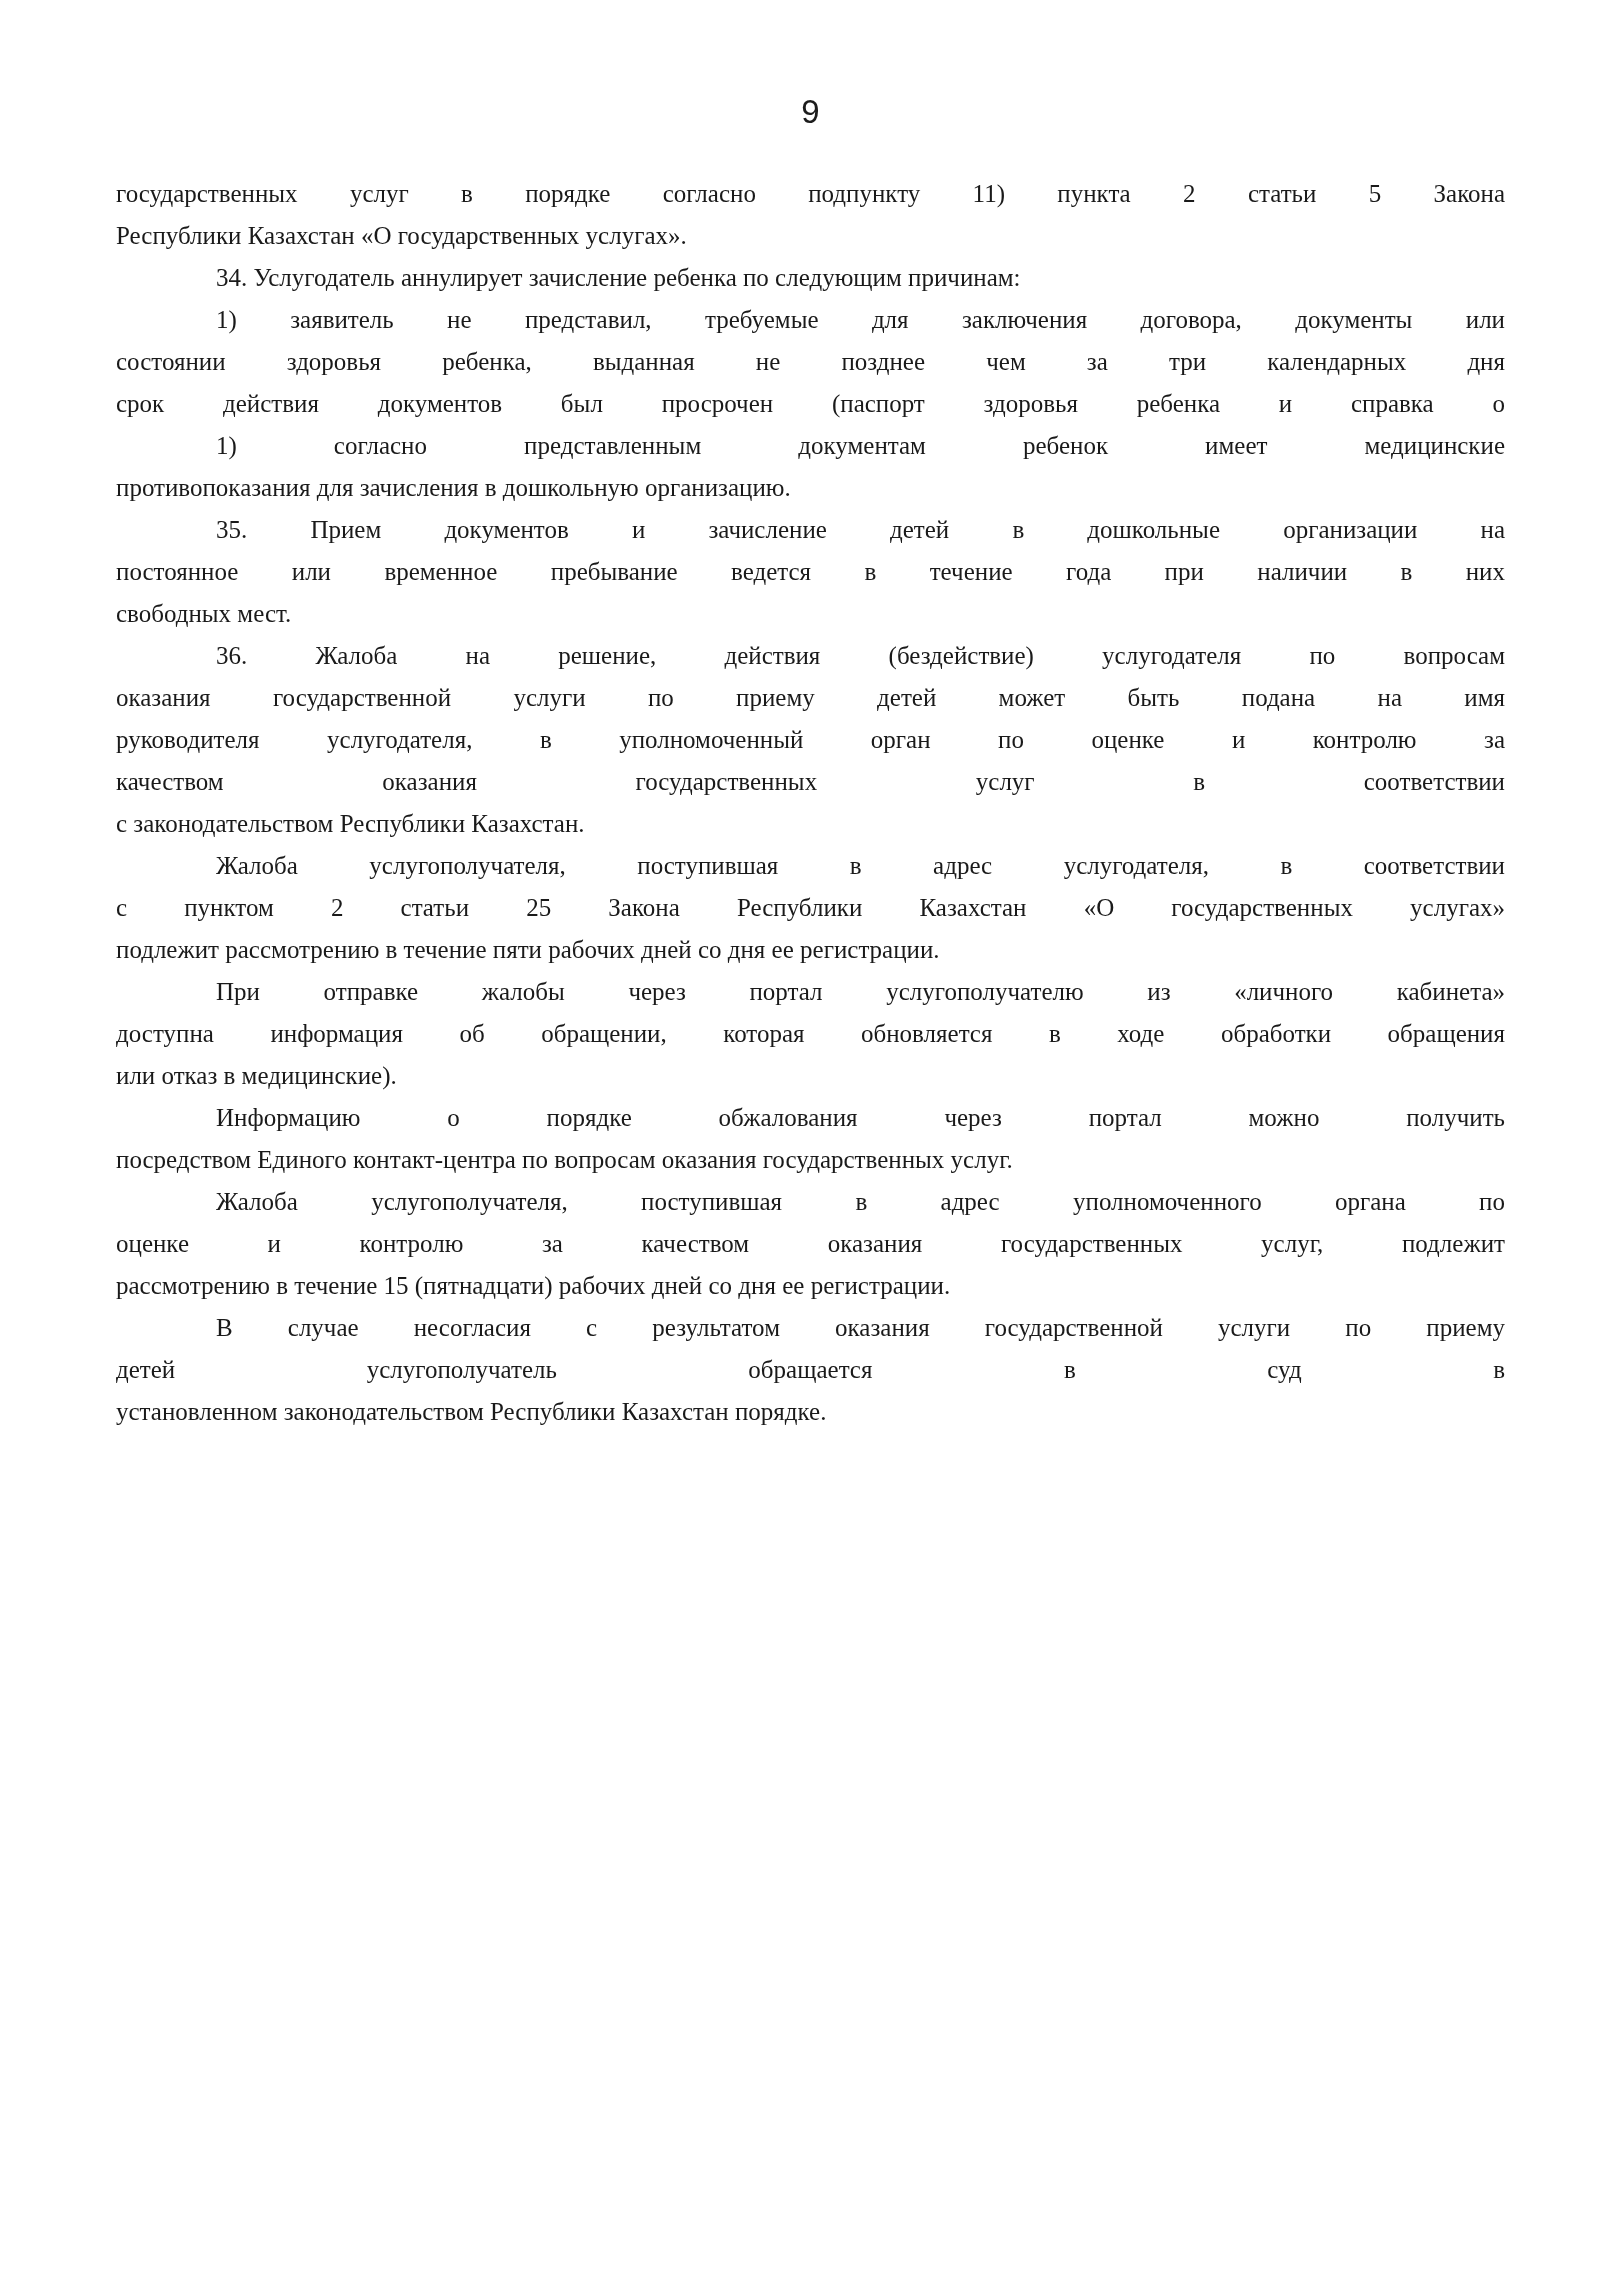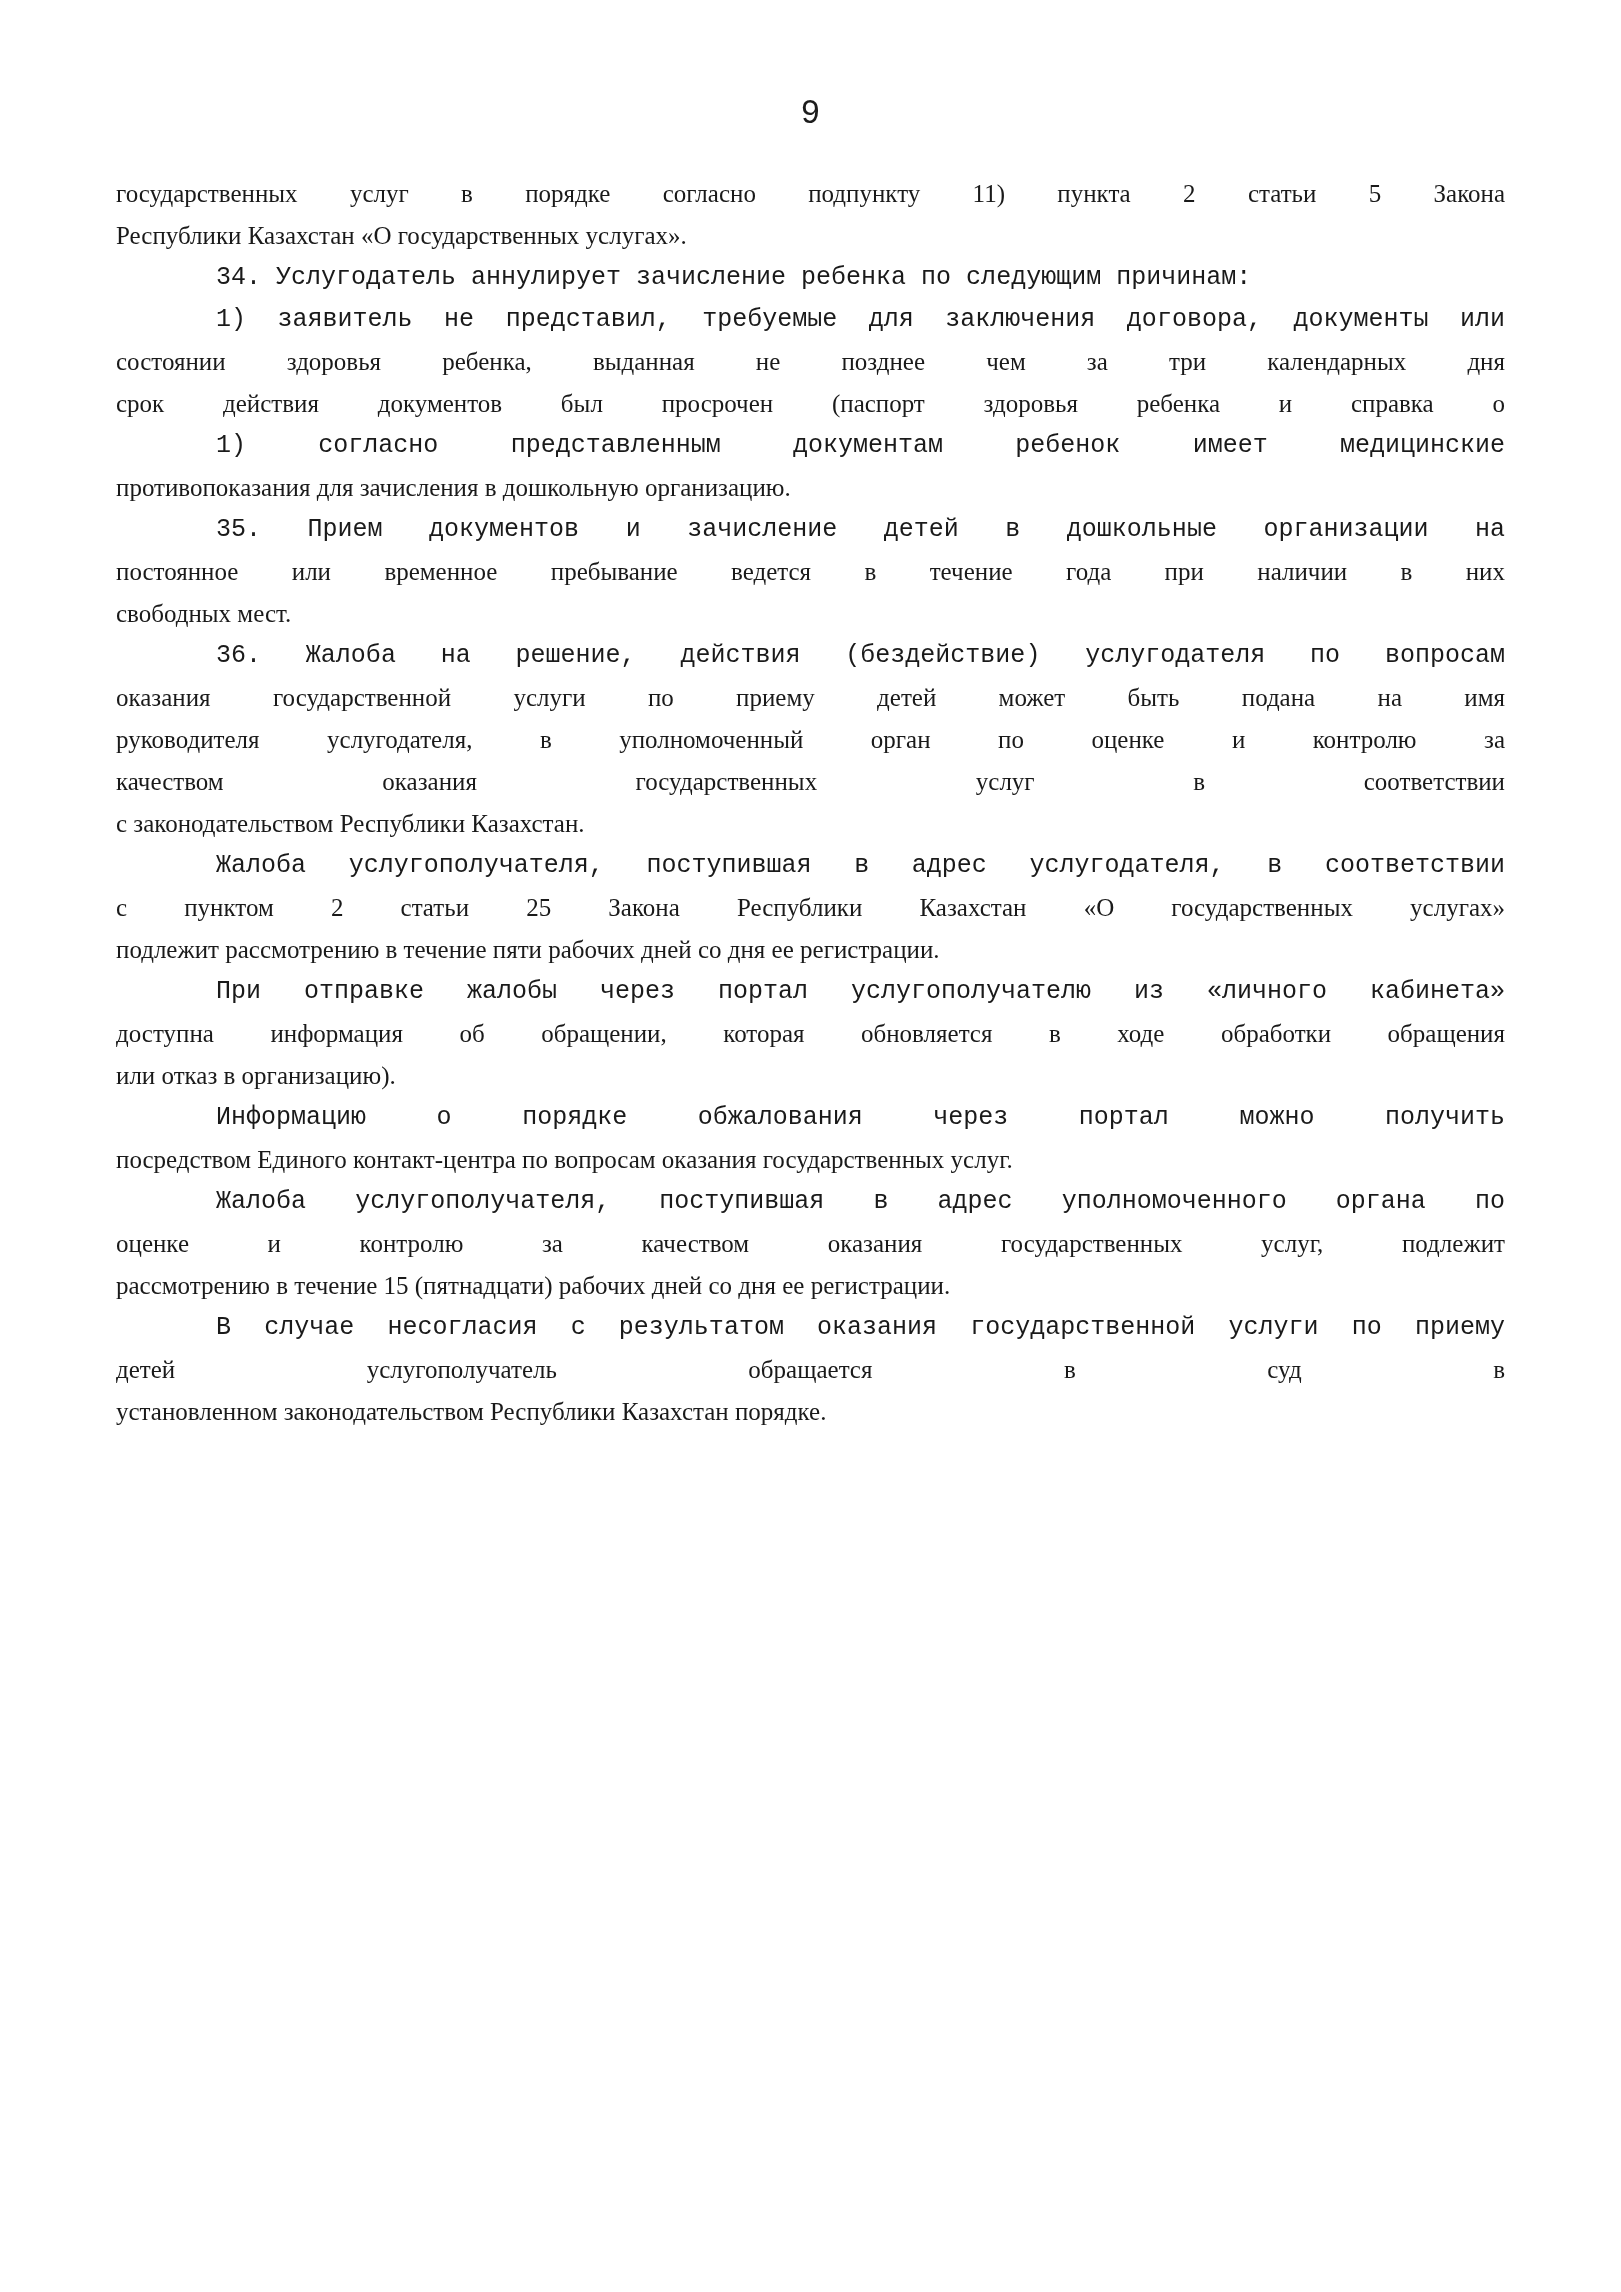--- a/index.html
+++ b/index.html
@@ -50,21 +50,20 @@
     text-justify: inter-word;
   }
   .line.fill {
     text-align-last: justify;
   }
   .line.last {
     text-align-last: left;
   }
   .line.indent {
     padding-left: 100px;
-    font-family: Liberation Mono, monospace;
   }
   
 </style>
 </head>
 <body>
 
 <div class="page">
   <div class="page-number">9</div>
   <div class="doc-body">
       <div class="paragraph">
@@ -96,21 +95,21 @@
         <div class="line last">с законодательством Республики Казахстан.</div>
       </div>
       <div class="paragraph">
         <div class="line fill indent">Жалоба услугополучателя, поступившая в адрес услугодателя, в соответствии</div>
         <div class="line fill">с пунктом 2 статьи 25 Закона Республики Казахстан «О государственных услугах»</div>
         <div class="line last">подлежит рассмотрению в течение пяти рабочих дней со дня ее регистрации.</div>
       </div>
       <div class="paragraph">
         <div class="line fill indent">При отправке жалобы через портал услугополучателю из «личного кабинета»</div>
         <div class="line fill">доступна информация об обращении, которая обновляется в ходе обработки обращения</div>
-        <div class="line last">или отказ в организацию).</div>
+        <div class="line last">или отказ в медицинские).</div>
       </div>
       <div class="paragraph">
         <div class="line fill indent">Информацию о порядке обжалования через портал можно получить</div>
         <div class="line last">посредством Единого контакт-центра по вопросам оказания государственных услуг.</div>
       </div>
       <div class="paragraph">
         <div class="line fill indent">Жалоба услугополучателя, поступившая в адрес уполномоченного органа по</div>
         <div class="line fill">оценке и контролю за качеством оказания государственных услуг, подлежит</div>
         <div class="line last">рассмотрению в течение 15 (пятнадцати) рабочих дней со дня ее регистрации.</div>
       </div>

